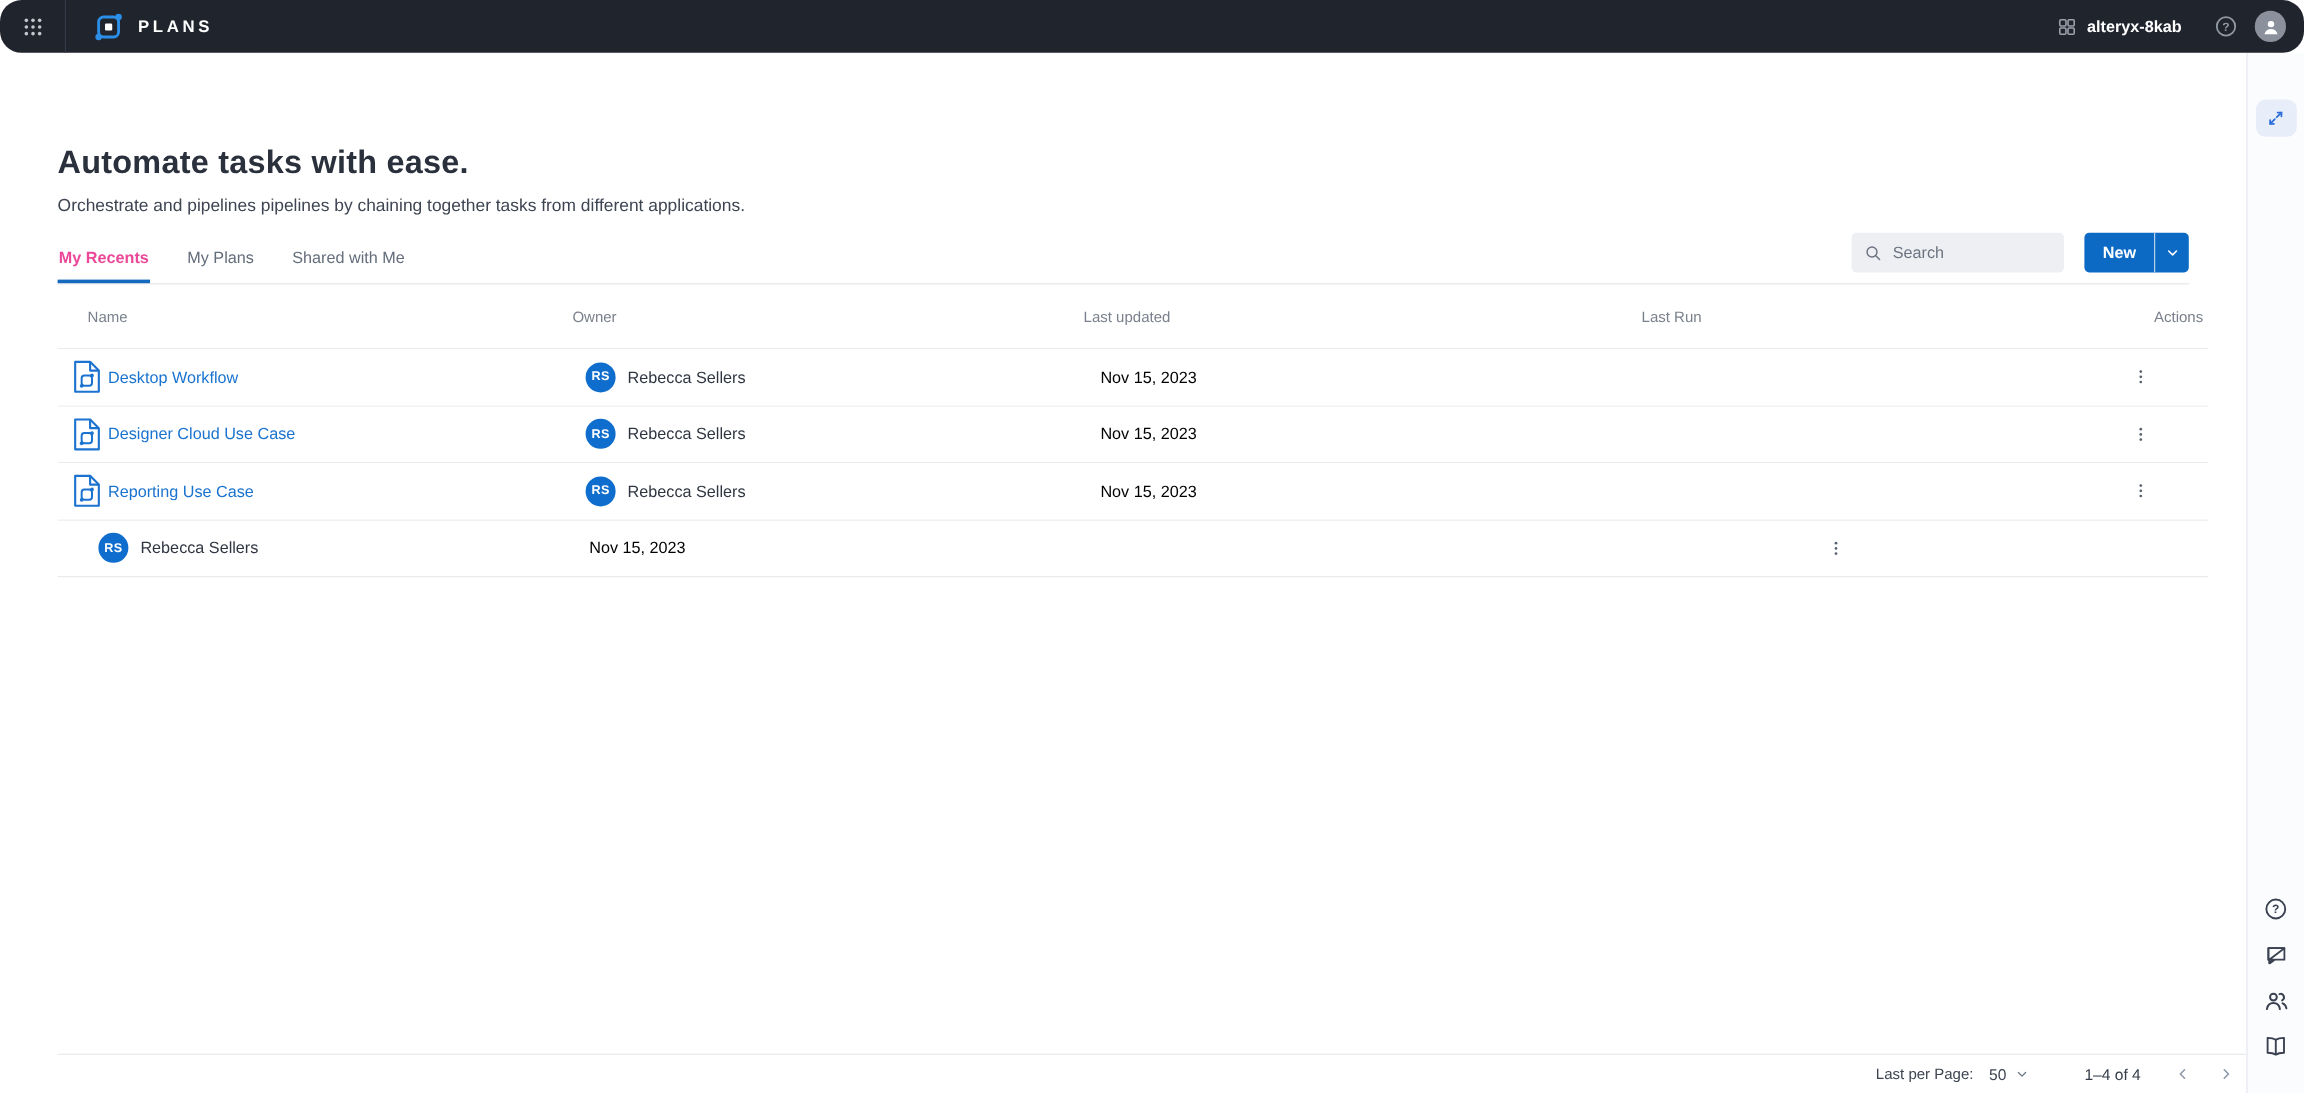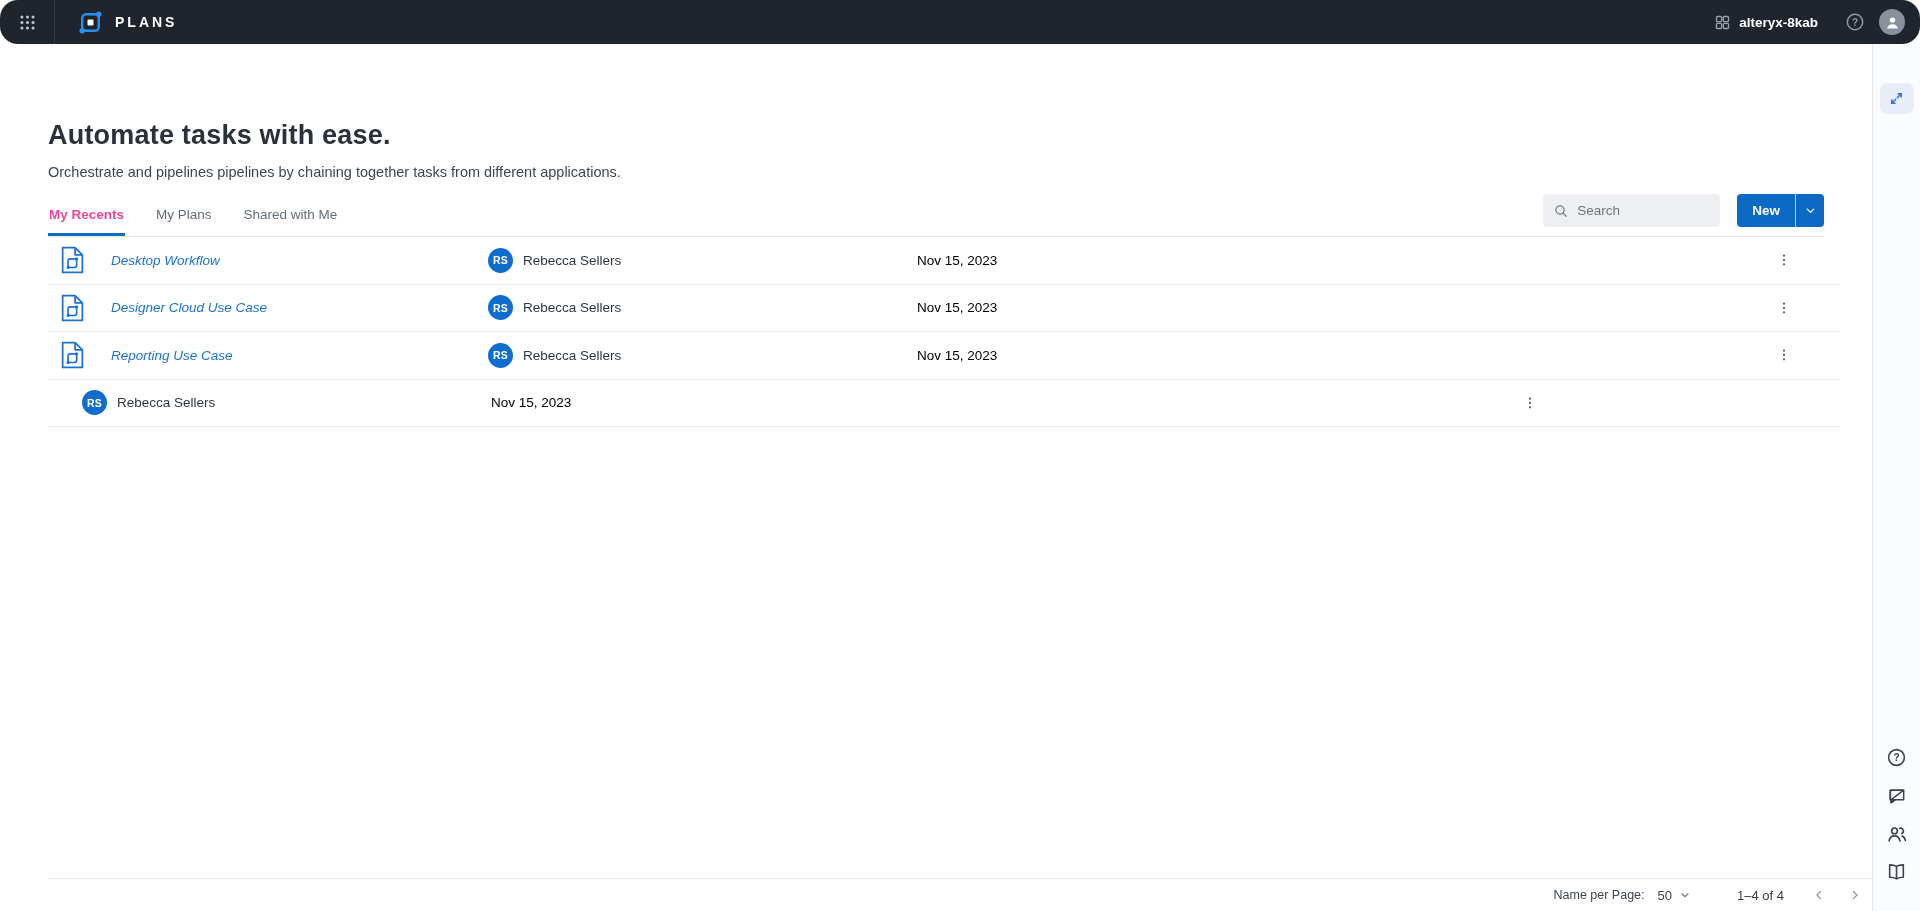--- a/index.html
+++ b/index.html
@@ -56,21 +56,21 @@
 
   
   .table { margin-right:-16px; }
   .thead, .row { display:grid; grid-template-columns:406px 426px 452px 396px 1fr; align-items:center; }
   .thead { height:54px; color:#7a818c; font-size:12.5px; border-bottom:1px solid #e7eaee; }
   .th { padding-left:23px; }
   .th-name { padding-left:25px; }
   .th-lastrun { padding-left:36px; }
   .th-actions { text-align:right; padding-left:0; padding-right:4px; }
   .row { height:47.5px; border-bottom:1px solid #e9ebef; font-size:13.5px; background:#fff; }
-  .cell-name { display:flex; align-items:center; gap:27px; padding-left:13px; min-width:0;font-style:italic; }
+  .cell-name { display:flex; align-items:center; gap:6px; padding-left:13px; min-width:0; }
   .cell-name a { color:#1a73cf; text-decoration:none; white-space:nowrap; overflow:hidden; text-overflow:ellipsis; cursor:pointer; }
   .plan-doc-icon { flex:0 0 auto; display:flex; }
   .cell-owner { display:flex; align-items:center; gap:10px; padding-left:34px; color:#2f3641; }
   .avatar-initials { width:25px; height:25px; border-radius:50%; background:#0e6dcd; color:#fff; font-size:10.5px; font-weight:700;
     display:flex; align-items:center; justify-content:center; letter-spacing:.3px; flex:0 0 auto; }
   .cell-date { padding-left:37px; color:#000000; }
   .cell-lastrun { padding-left:36px; }
   .cell-actions { display:flex; justify-content:center; }
   .kebab { width:28px; height:28px; border:0; background:none; display:flex; align-items:center; justify-content:center; cursor:pointer; color:#59606d; }
 
@@ -225,20 +225,27 @@
               <svg width="13" height="13" viewBox="0 0 24 24" fill="none" stroke="#fff" stroke-width="2.4" stroke-linecap="round" stroke-linejoin="round">
                 <polyline points="6 9.5 12 15.5 18 9.5"></polyline>
               </svg>
             </span>
           </button>
         </div>
       </div>
     </div>
 
     <div class="table">
+      <div class="thead">
+        <div class="th th-name">Name</div>
+        <div class="th">Owner</div>
+        <div class="th">Last updated</div>
+        <div class="th th-lastrun">Last Run</div>
+        <div class="th th-actions">Actions</div>
+      </div>
 
       <div class="row">
         <div class="cell-name">
           <span class="plan-doc-icon">
             <svg width="23" height="28" viewBox="0 0 22 27">
               <path d="M1.5 1.5h12l7 7v17h-19z" fill="#ffffff" stroke="#1b72cf" stroke-width="1.7" stroke-linejoin="round"></path>
               <path d="M13.5 1.5v7h7" fill="none" stroke="#1b72cf" stroke-width="1.7" stroke-linejoin="round"></path>
               <rect x="6.7" y="12.4" width="8.3" height="8.3" rx="2.2" fill="none" stroke="#1b72cf" stroke-width="1.6"></rect>
               <circle cx="15" cy="12.4" r="1.5" fill="#1b72cf"></circle>
                 <circle cx="6.7" cy="20.7" r="1.5" fill="#1b72cf"></circle>
@@ -345,21 +352,21 @@
                   <circle cx="12" cy="18.5" r="1.7"></circle>
               </svg>
             </span>
           </button>
         </div>
       </div>
     </div>
   </main>
 
   <footer class="footer">
-    <span>Name per Page:</span>
+    <span>Last per Page:</span>
     <button class="rpp-select">
       <span>50</span>
       <span style="display:flex">
         <svg width="12" height="12" viewBox="0 0 24 24" fill="none" stroke="#6d7889" stroke-width="2.2" stroke-linecap="round" stroke-linejoin="round">
           <polyline points="6 9.5 12 15.5 18 9.5"></polyline>
         </svg>
       </span>
     </button>
     <span class="range">1–4 of 4</span>
     <button class="pg-btn">

